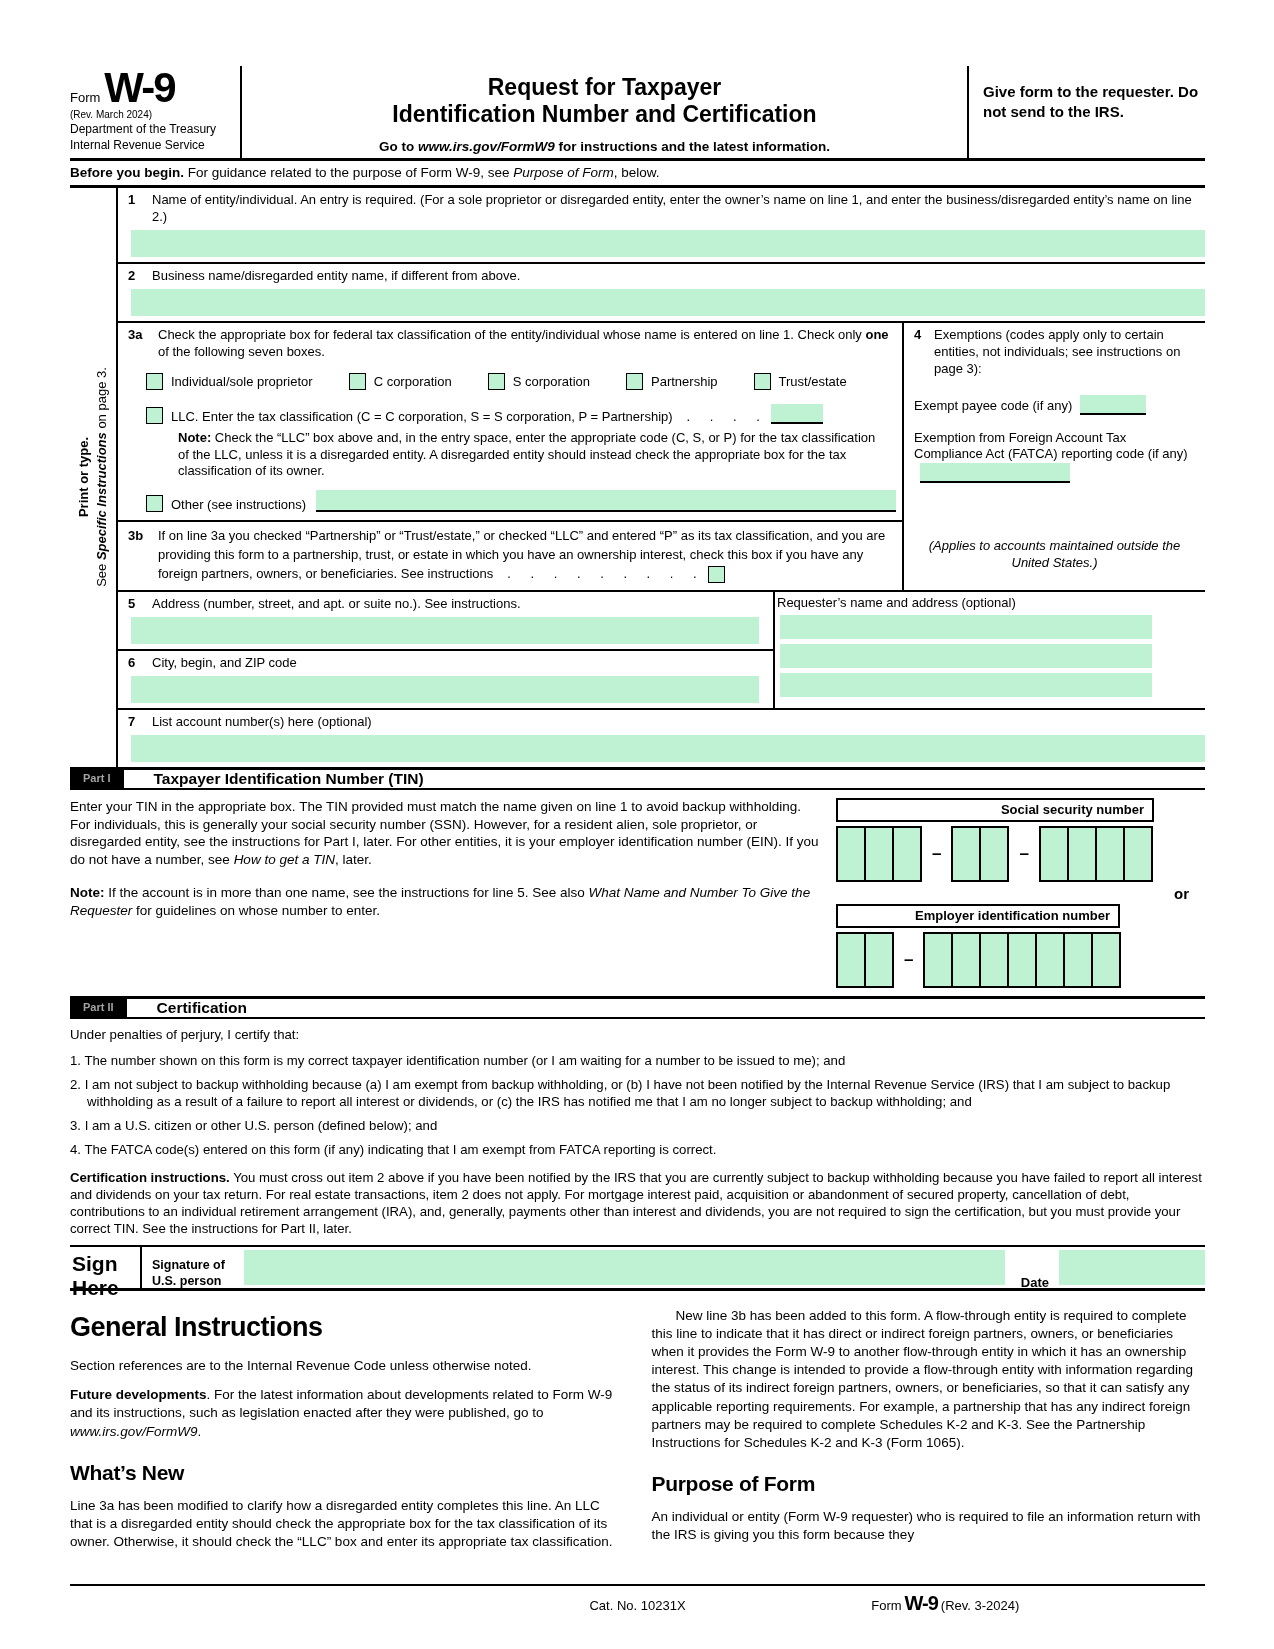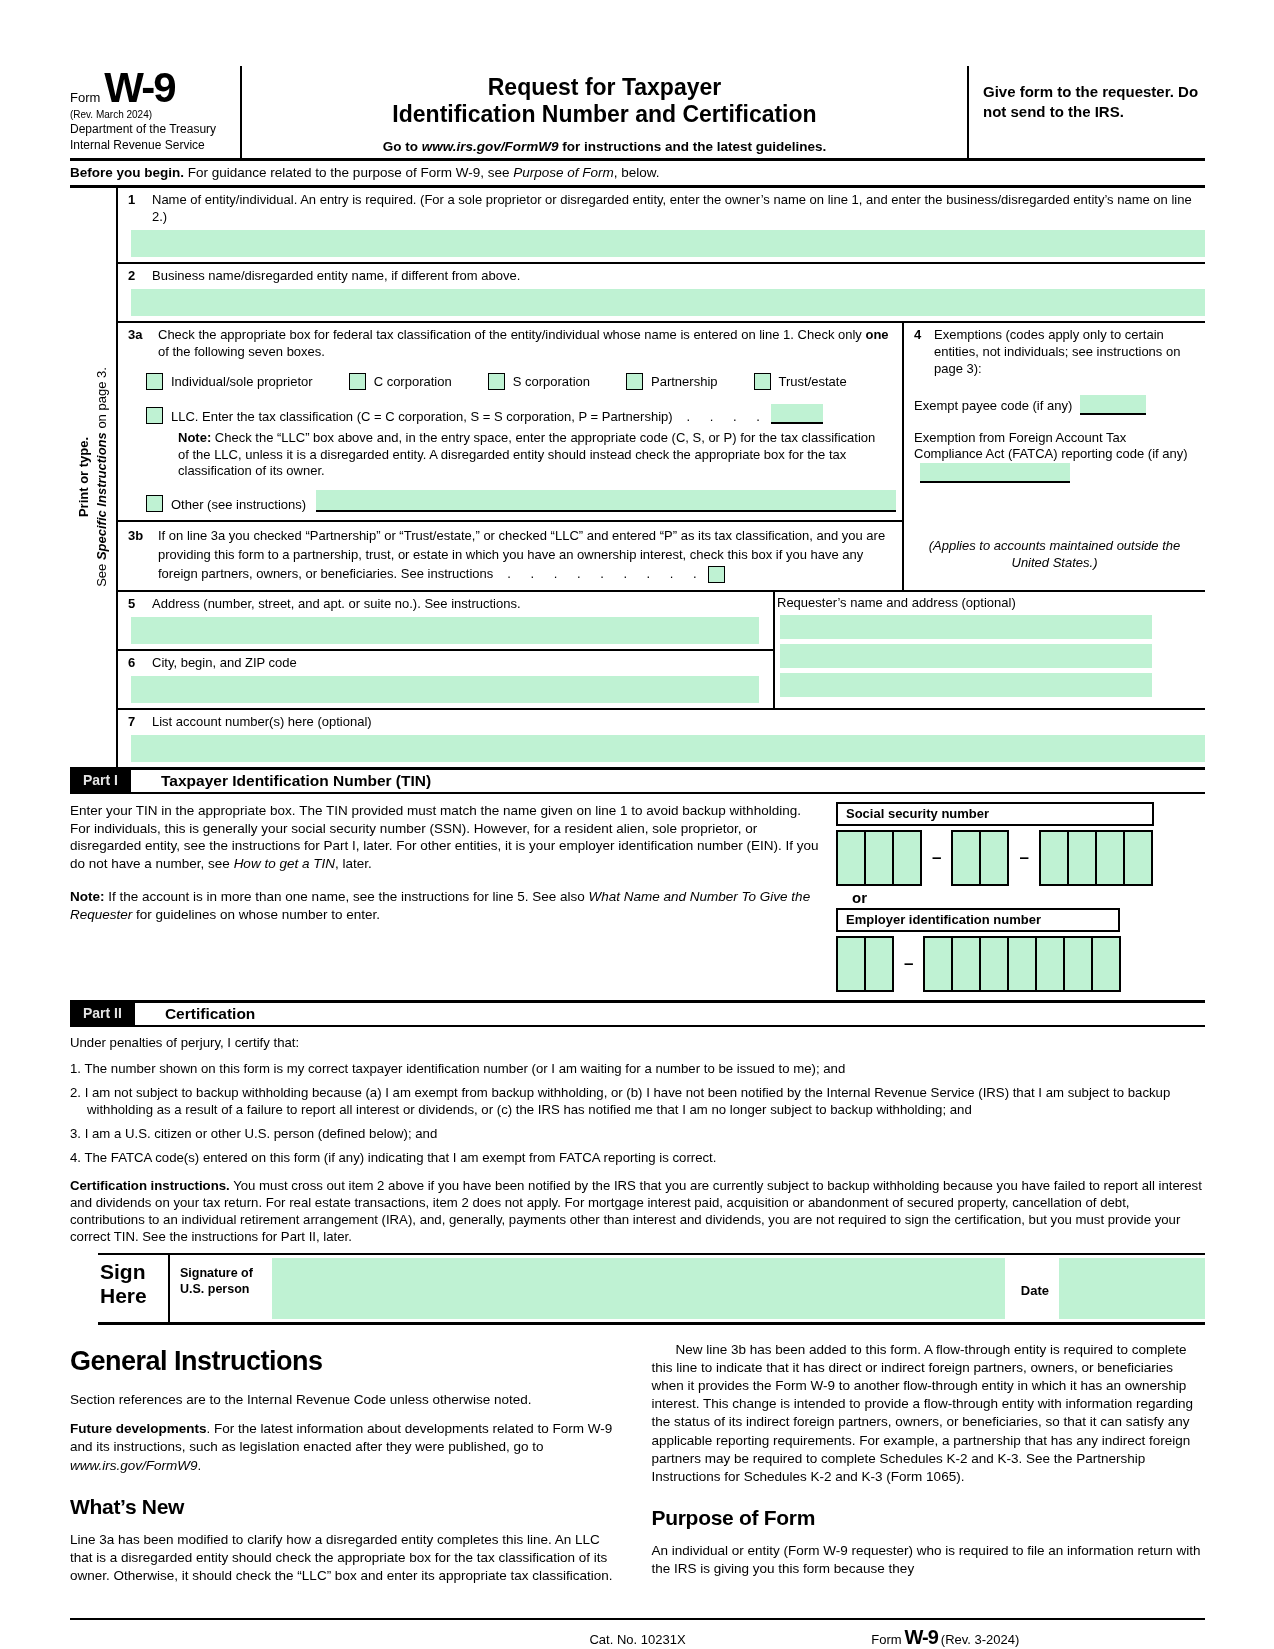--- a/index.html
+++ b/index.html
@@ -83,49 +83,49 @@
   .row56-left { flex: 1; display: flex; flex-direction: column; }
   .b-bottom { border-bottom: 2px solid #000; }
   .row56-left .green-strip { margin-right: 14px; }
   .row56-right { width: 432px; border-left: 2px solid #000; padding: 3px 0 6px 2px;
                  font-size: 13px; }
   .req-strip { height: 24px; background: var(--input-green); margin: 5px 53px 0 3px; }
 
   
   .part-header { border-top: 3px solid #000; border-bottom: 2px solid #000;
                  display: flex; align-items: center; }
-  .part-badge { background: #000; color: #e5e5e5; font-weight: bold; font-size: 14px;
+  .part-badge { background: #000; color: #a3a3a3; font-weight: bold; font-size: 11px;
                 padding: 2px 13px 4px; }
   .part-title { font-weight: bold; font-size: 15.5px; margin-left: 30px; }
 
   
   .part1-body { display: flex; padding: 8px 0 6px; }
   .p1-left { width: 752px; font-size: 13.5px; line-height: 1.33; }
   .p1-left .note-p { margin-top: 15px; }
-  .p1-right { flex: 1; padding-left: 14px; }
+  .p1-right { flex: 1; padding-left: 14px; text-align: right; }
   .tin-label-box { border: 2px solid #000; font-weight: bold; font-size: 13px;
                    padding: 2px 8px 3px; width: 318px; }
   .tin-label-box.ein { width: 284px; }
   .cells-row { display: flex; align-items: center; margin: 4px 0 2px; }
   .cell-group { display: flex; }
   .cell { width: 30px; height: 56px; background: var(--input-green);
           border: 2px solid #000; margin-left: -2px; }
   .cell-group .cell:first-child { margin-left: 0; }
   .tin-dash { font-weight: bold; font-size: 17px; margin: 0 10px; }
   .or-label { font-weight: bold; font-size: 15px; margin: 3px 16px 2px; }
 
   
   .part2-body { font-size: 13.2px; line-height: 1.3; padding: 7px 0 8px; }
   .part2-body .intro { margin-bottom: 9px; }
   .cert-item { padding-left: 17px; text-indent: -17px; margin-top: 7px; }
   .cert-instr { margin-top: 10px; }
 
   
   .sign-row { display: flex; border-top: 2px solid #000; border-bottom: 3px solid #000;
-              height: 72px; margin-left: 28px; }
+              height: 46px; }
   .sign-here { width: 72px; font-size: 21px; font-weight: bold; line-height: 1.15;
                padding: 5px 0 0 2px; border-right: 2px solid #000; }
   .sig-label { width: 102px; font-size: 12.5px; font-weight: bold; line-height: 1.3;
                padding: 10px 0 0 10px; }
   .sig-strip { flex: 1; background: var(--input-green); margin: 3px 0; }
   .date-label { font-weight: bold; font-size: 13px; padding: 28px 10px 0 16px; }
   .date-strip { width: 146px; background: var(--input-green); margin: 3px 0; }
 
   
   .instructions { display: flex; gap: 28px; margin-top: 16px; }
@@ -157,21 +157,21 @@
       <div class="rev">(Rev. March 2024)</div>
       <div class="dept">Department of the Treasury</div>
       <div class="dept">Internal Revenue Service</div>
     </div>
     <div class="h-center">
       <div class="h-title">
         <div>Request for Taxpayer</div>
         <div>Identification Number and Certification</div>
       </div>
       <div class="h-goto">
-        <span>Go to </span><span class="bi">www.irs.gov/FormW9</span><span> for instructions and the latest guidelines.</span>
+        <span>Go to </span><span class="bi">www.irs.gov/FormW9</span><span> for instructions and the latest information.</span>
       </div>
     </div>
     <div class="h-right">Give form to the requester. Do not send to the IRS.</div>
   </div>
 
   <div class="before-begin">
     <span class="b">Before you begin.</span><span> For guidance related to the purpose of Form W-9, see </span><span class="i">Purpose of Form</span><span>, below.</span>
   </div>
 
   <div class="form-table">

